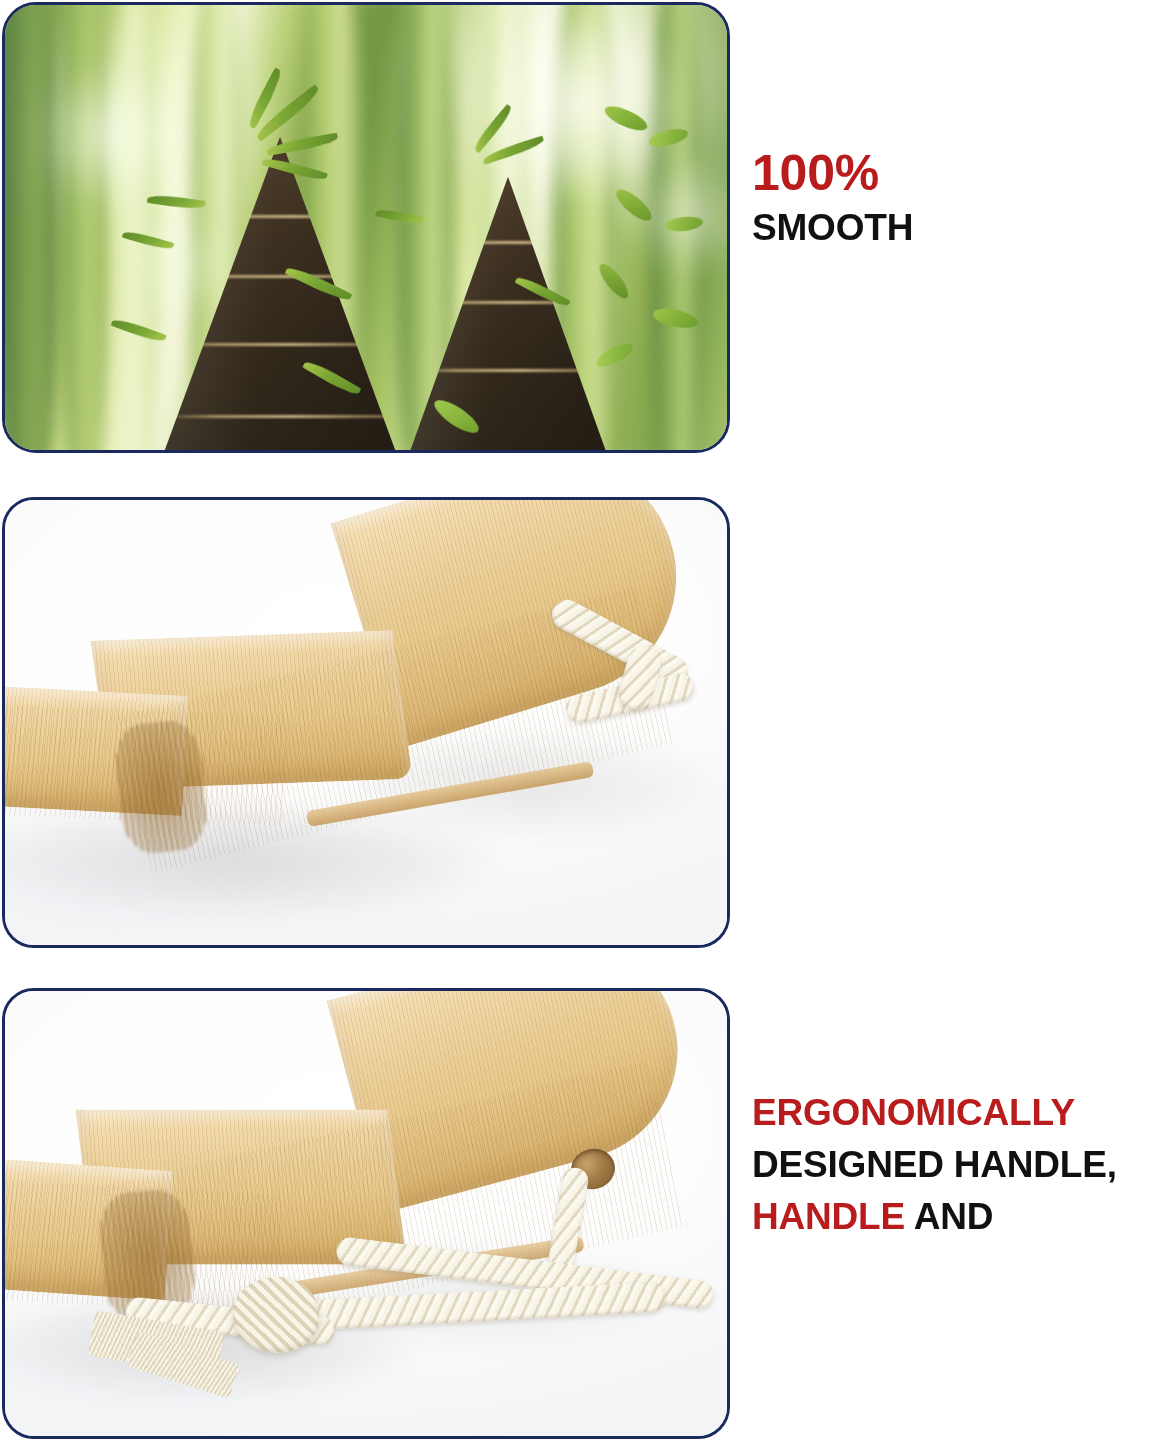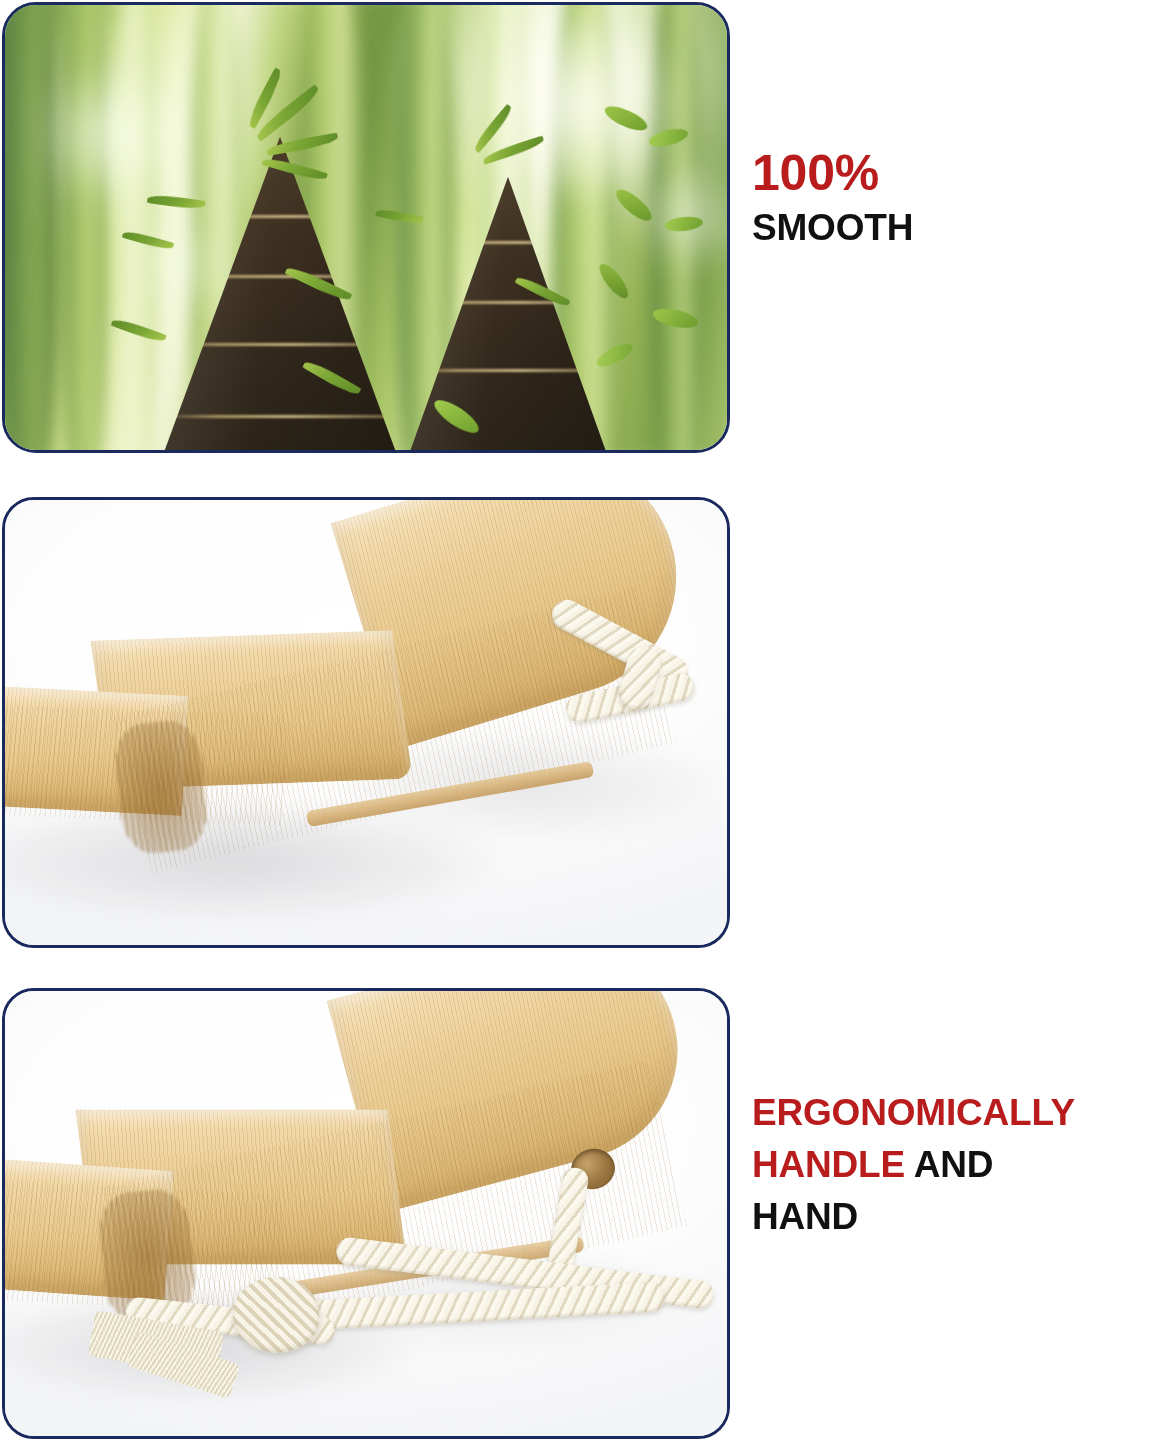--- a/index.html
+++ b/index.html
@@ -310,22 +310,22 @@
 
         <div class="rope" style="left:540px; top:128px; width:150px; height:30px; border-radius:40px; transform:rotate(28deg);"></div>
         <div class="rope" style="left:560px; top:184px; width:130px; height:28px; border-radius:40px; transform:rotate(-12deg);"></div>
         <div class="rope" style="left:618px; top:146px; width:34px; height:64px; border-radius:40px; transform:rotate(16deg);"></div>
       </div>
     </div>
 
     <div class="text-block" id="text-block-2">
       <div class="headline">
         <span class="ln std"><span class="blue">ERGONOMICALLY</span></span>
+        <span class="ln std"><span class="black">DESIGNED HANDLE,</span></span>
         <span class="ln std"><span class="blue">HANDLE</span><span class="black"> AND</span></span>
-        <span class="ln std"><span class="black">HAND</span></span>
       </div>
     </div>
   </div>
 
   <div class="feature-row" id="feature-row-3">
 
     <div class="image-panel">
       <div class="photo">
         <div class="studio-bg"></div>
 

